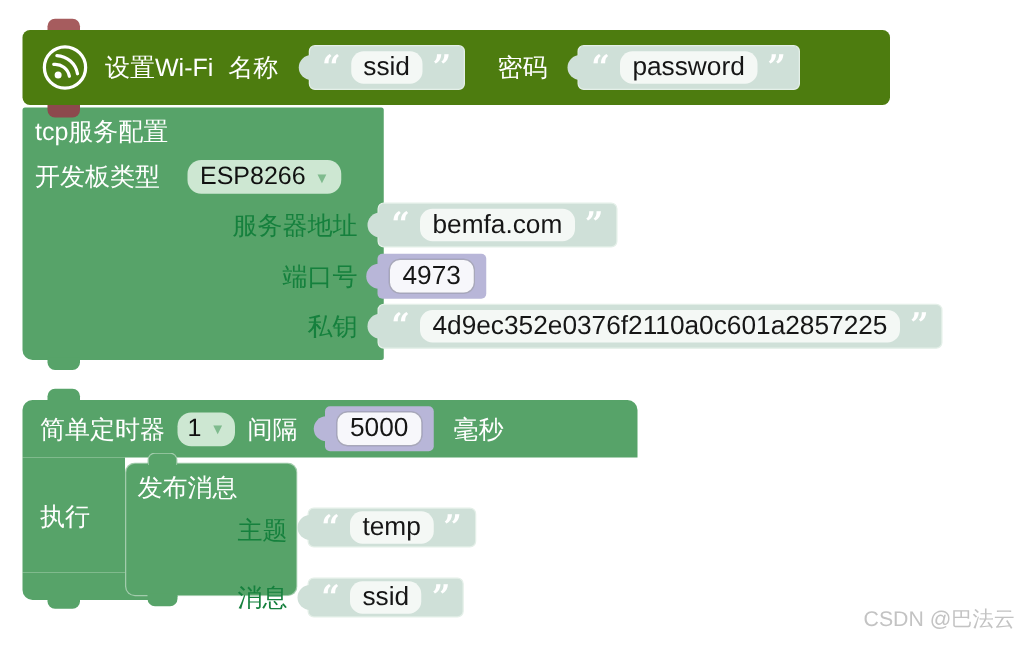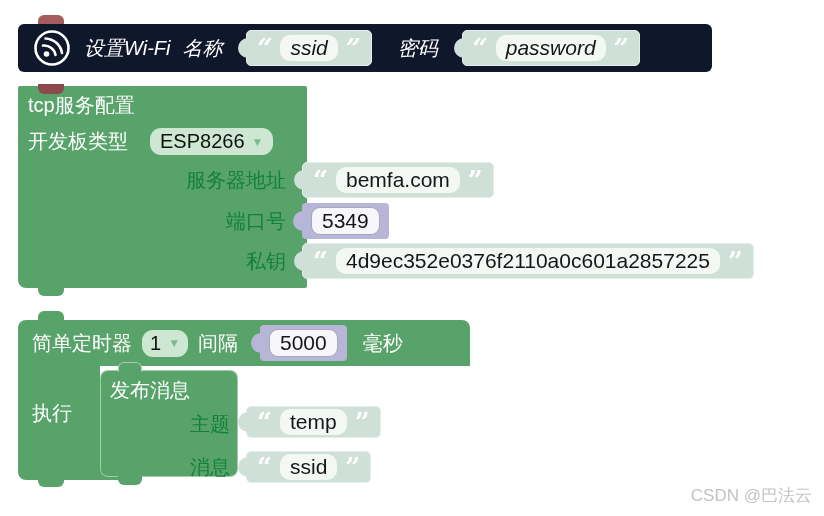--- a/index.html
+++ b/index.html
@@ -12,22 +12,22 @@
   
   .tab{position:absolute;width:26px;height:10px;}
   .tab.up{border-radius:6px 6px 0 0;}
   .tab.down{border-radius:0 0 6px 6px;}
   .tab.red{background:#a65c5e;}
   .tab.darkred{background:#8d494d;}
   .tab.green{background:#57a369;}
   .tab.outlined{border:1.5px solid rgba(255,255,255,.45);border-bottom:none;box-sizing:border-box;}
   
   .wifi-block{
-    left:18px;top:24px;width:694px;height:48px;background:#0f172a;border-radius:6px;
-    display:flex;align-items:center;padding-left:14px;box-sizing:border-box;gap:12px;font-style:italic;
+    left:18px;top:24px;width:694px;height:60px;background:#4d7c0f;border-radius:6px;
+    display:flex;align-items:center;padding-left:14px;box-sizing:border-box;gap:12px;
   }
   .espicon{width:40px;height:40px;display:inline-flex;align-items:center;justify-content:center;flex:none;}
   
   .tcp-block{left:18px;top:86px;width:289px;height:202px;background:#57a369;border-radius:2px 2px 2px 8px;}
   .tcp-title{position:absolute;left:28px;top:92px;}
   .tcp-board-row{position:absolute;left:28px;top:128px;display:flex;align-items:center;gap:22px;}
   
   .vrow{position:absolute;left:0;display:flex;align-items:center;z-index:3;}
   .vrow .rlabel{width:290px;text-align:right;padding-right:4px;color:#15803d;font-size:20px;box-sizing:border-box;white-space:nowrap;}
   
@@ -48,21 +48,21 @@
   .conn.str{background:#cfe0d8;}
   .conn.num{background:#b8b6d8;}
   
   .dd{
     display:inline-flex;align-items:center;gap:7px;background:#cde7d2;border-radius:11px;
     padding:2px 10px;color:#101010;font-size:20px;white-space:nowrap;
   }
   .dd .arrow{color:#7fbb8e;font-size:12px;}
   
   .timer-head{
-    left:18px;top:320px;width:452px;height:46px;background:#57a369;border-radius:8px 8px 0 0;
+    left:18px;top:320px;width:492px;height:46px;background:#57a369;border-radius:8px 8px 0 0;
     display:flex;align-items:center;padding-left:14px;box-sizing:border-box;gap:10px;
   }
   .timer-arm{position:absolute;left:18px;top:366px;width:82px;height:92px;background:#57a369;}
   .timer-foot{position:absolute;left:18px;top:458px;width:126px;height:22px;background:#57a369;border-radius:0 0 8px 8px;z-index:1;}
   .do-label{position:absolute;left:32px;top:376px;color:#fff;font-size:20px;z-index:2;margin-top:24px;}
   
   .publish-block{
     position:absolute;left:100px;top:370px;width:138px;height:107px;background:#57a369;
     border:1.5px solid rgba(255,255,255,.45);border-radius:8px;box-sizing:border-box;z-index:2;
   }
@@ -119,21 +119,21 @@
       <span class="conn str"></span>
       <span class="q">“</span>
       <span class="pill">bemfa.com</span>
       <span class="q">”</span>
     </span>
   </div>
   <div class="vrow" style="top:203px;">
     <span class="rlabel">端口号</span>
     <span class="numblock">
       <span class="conn num"></span>
-      <span class="pill">5349</span>
+      <span class="pill">4973</span>
     </span>
   </div>
   <div class="vrow" style="top:243px;">
     <span class="rlabel">私钥</span>
     <span class="strblock">
       <span class="conn str"></span>
       <span class="q">“</span>
       <span class="pill">4d9ec352e0376f2110a0c601a2857225</span>
       <span class="q">”</span>
     </span>
@@ -164,21 +164,21 @@
   <div class="publish-title">发布消息</div>
   <div class="vrow nested" style="top:406px;align-items:flex-end;">
     <span class="rlabel">主题</span>
     <span class="strblock" style="padding:2px 10px;">
       <span class="conn str"></span>
       <span class="q">“</span>
       <span class="pill">temp</span>
       <span class="q">”</span>
     </span>
   </div>
-  <div class="vrow nested" style="top:451px;justify-content:space-between;">
+  <div class="vrow nested" style="top:462px;justify-content:space-between;">
     <span class="rlabel">消息</span>
     <span class="strblock" style="padding:2px 10px;">
       <span class="conn str"></span>
       <span class="q">“</span>
       <span class="pill">ssid</span>
       <span class="q">”</span>
     </span>
   </div>
   <div class="tab down green" style="left:118px;top:475px;width:24px;z-index:3;"></div>
 

